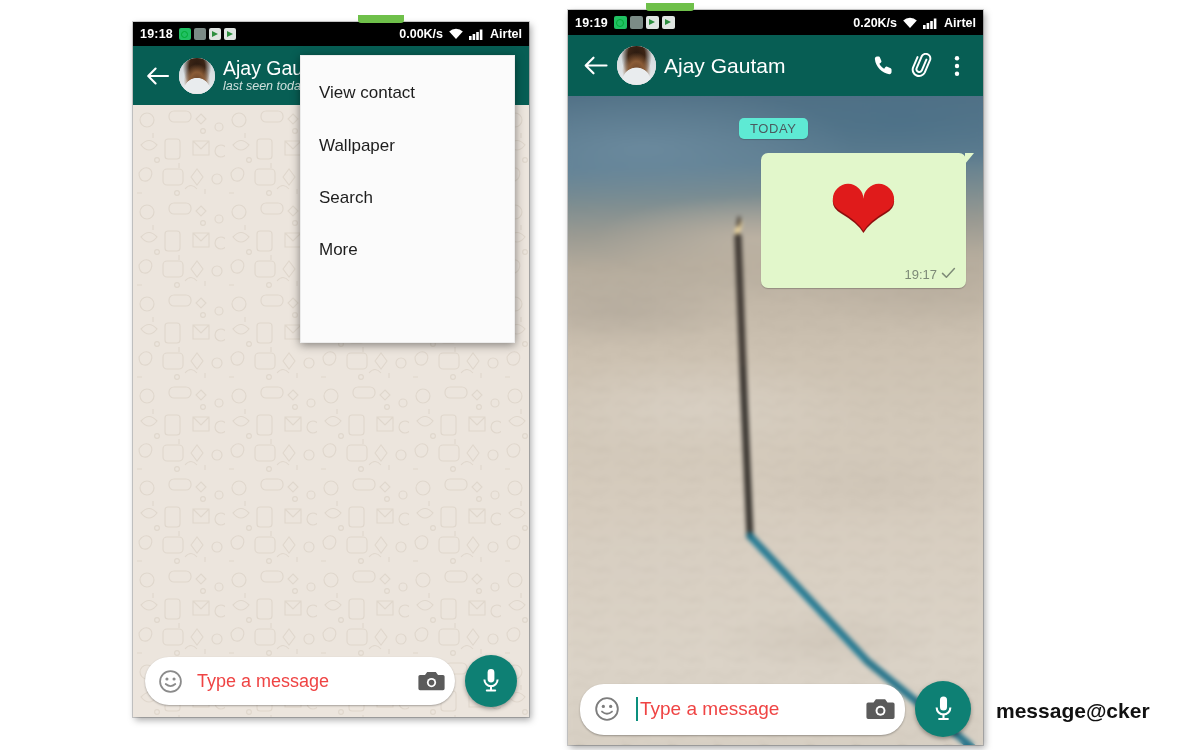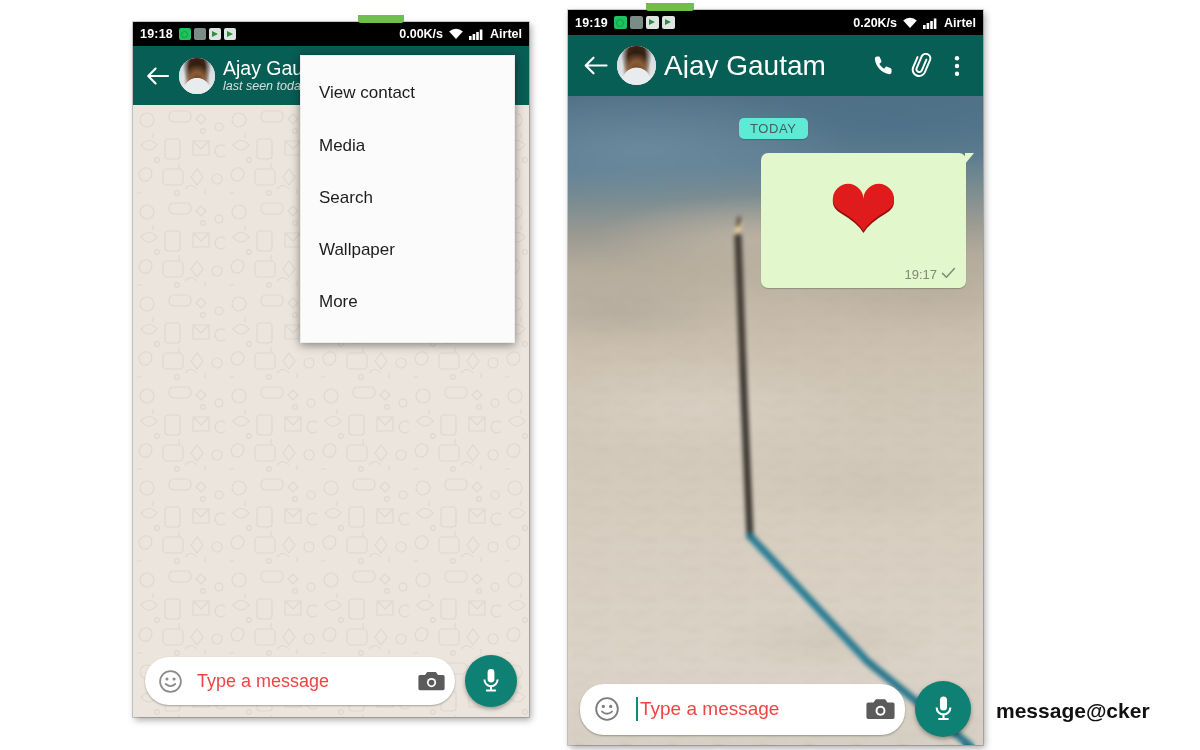--- a/index.html
+++ b/index.html
@@ -190,27 +190,24 @@
           </svg>
         </span>
       </div>
     </div>
 
     <div class="menu" style="left:167px;top:33px;width:213px;height:286px;">
       <div class="menuitem" style="height:54px;margin-top:10px;">
         <span>View contact</span>
       </div>
       <div class="menuitem" style="height:52px;">
-        <span>Media</span>
+        <span>Wallpaper</span>
       </div>
       <div class="menuitem" style="height:52px;">
         <span>Search</span>
-      </div>
-      <div class="menuitem" style="height:52px;">
-        <span>Wallpaper</span>
       </div>
       <div class="menuitem" style="height:52px;">
         <span>More</span>
       </div>
     </div>
   </div>
   <div class="notch" style="left:358px;top:15px;width:46px;height:8px;"></div>
 
   <div class="phone" style="left:568px;top:10px;width:415px;height:735px;">
 
@@ -253,21 +250,21 @@
           <path d="M9.6 2.6 L2.2 10 L9.6 17.4 M2.6 10 H22" stroke="#fff" stroke-width="2.1" fill="none" stroke-linecap="round" stroke-linejoin="round"></path>
         </svg>
       </span>
       <span class="avatar" style="width:39px;height:39px;margin-left:5px;">
         <span class="face" style="background:radial-gradient(circle at 50% 92%,#e9ecee 0%,#e9ecee 34%,rgba(233,236,238,0) 36%),
                      radial-gradient(ellipse at 50% 62%,#6b4529 0%,#8a5b36 26%,rgba(138,91,54,0) 52%),
                      radial-gradient(ellipse at 50% 24%,#2a1a10 0%,#3b2415 30%,rgba(59,36,21,0) 56%),
                      linear-gradient(180deg,#cfd6da 0%,#e6eaec 100%);"></span>
       </span>
       <span class="titlewrap">
-        <div class="ctitle" style="font-size:28px;line-height:24px;">Ajay Gautam</div>
+        <div class="ctitle" style="font-size:21px;line-height:24px;">Ajay Gautam</div>
       </span>
       <span class="abactions">
         <span style="width:36px;display:flex;justify-content:center;">
           <svg width="23" height="23" viewBox="0 0 24 24">
             <path d="M6.6 2.6 c1 0 1.5 .5 1.9 1.5 l1.2 3 c.35 .9 .15 1.5 -.6 2.1 l-1.4 1.1 c1 2.2 2.8 4 5 5 l1.1 -1.4 c.6 -.75 1.2 -.95 2.1 -.6 l3 1.2 c1 .4 1.5 .9 1.5 1.9 v2.4 c0 1.35 -1 2.3 -2.4 2.2 C10.6 20.2 3.8 13.4 3 5.2 2.9 3.7 3.85 2.6 5.2 2.6 z" fill="#fff"></path>
           </svg>
         </span>
         <span style="width:42px;display:flex;justify-content:center;">
           <svg width="25" height="25" viewBox="0 0 24 24">
             <path d="M17.6 8.1 L9.5 16.2 a2.7 2.7 0 0 1 -3.8 -3.8 L14.6 3.5 a4.4 4.4 0 0 1 6.2 6.2 L11.4 19.1 a6.1 6.1 0 0 1 -8.6 -8.6 L10.6 2.7" fill="none" stroke="#fff" stroke-width="1.9" stroke-linecap="round" stroke-linejoin="round" transform="rotate(-22 12 12)"></path>

